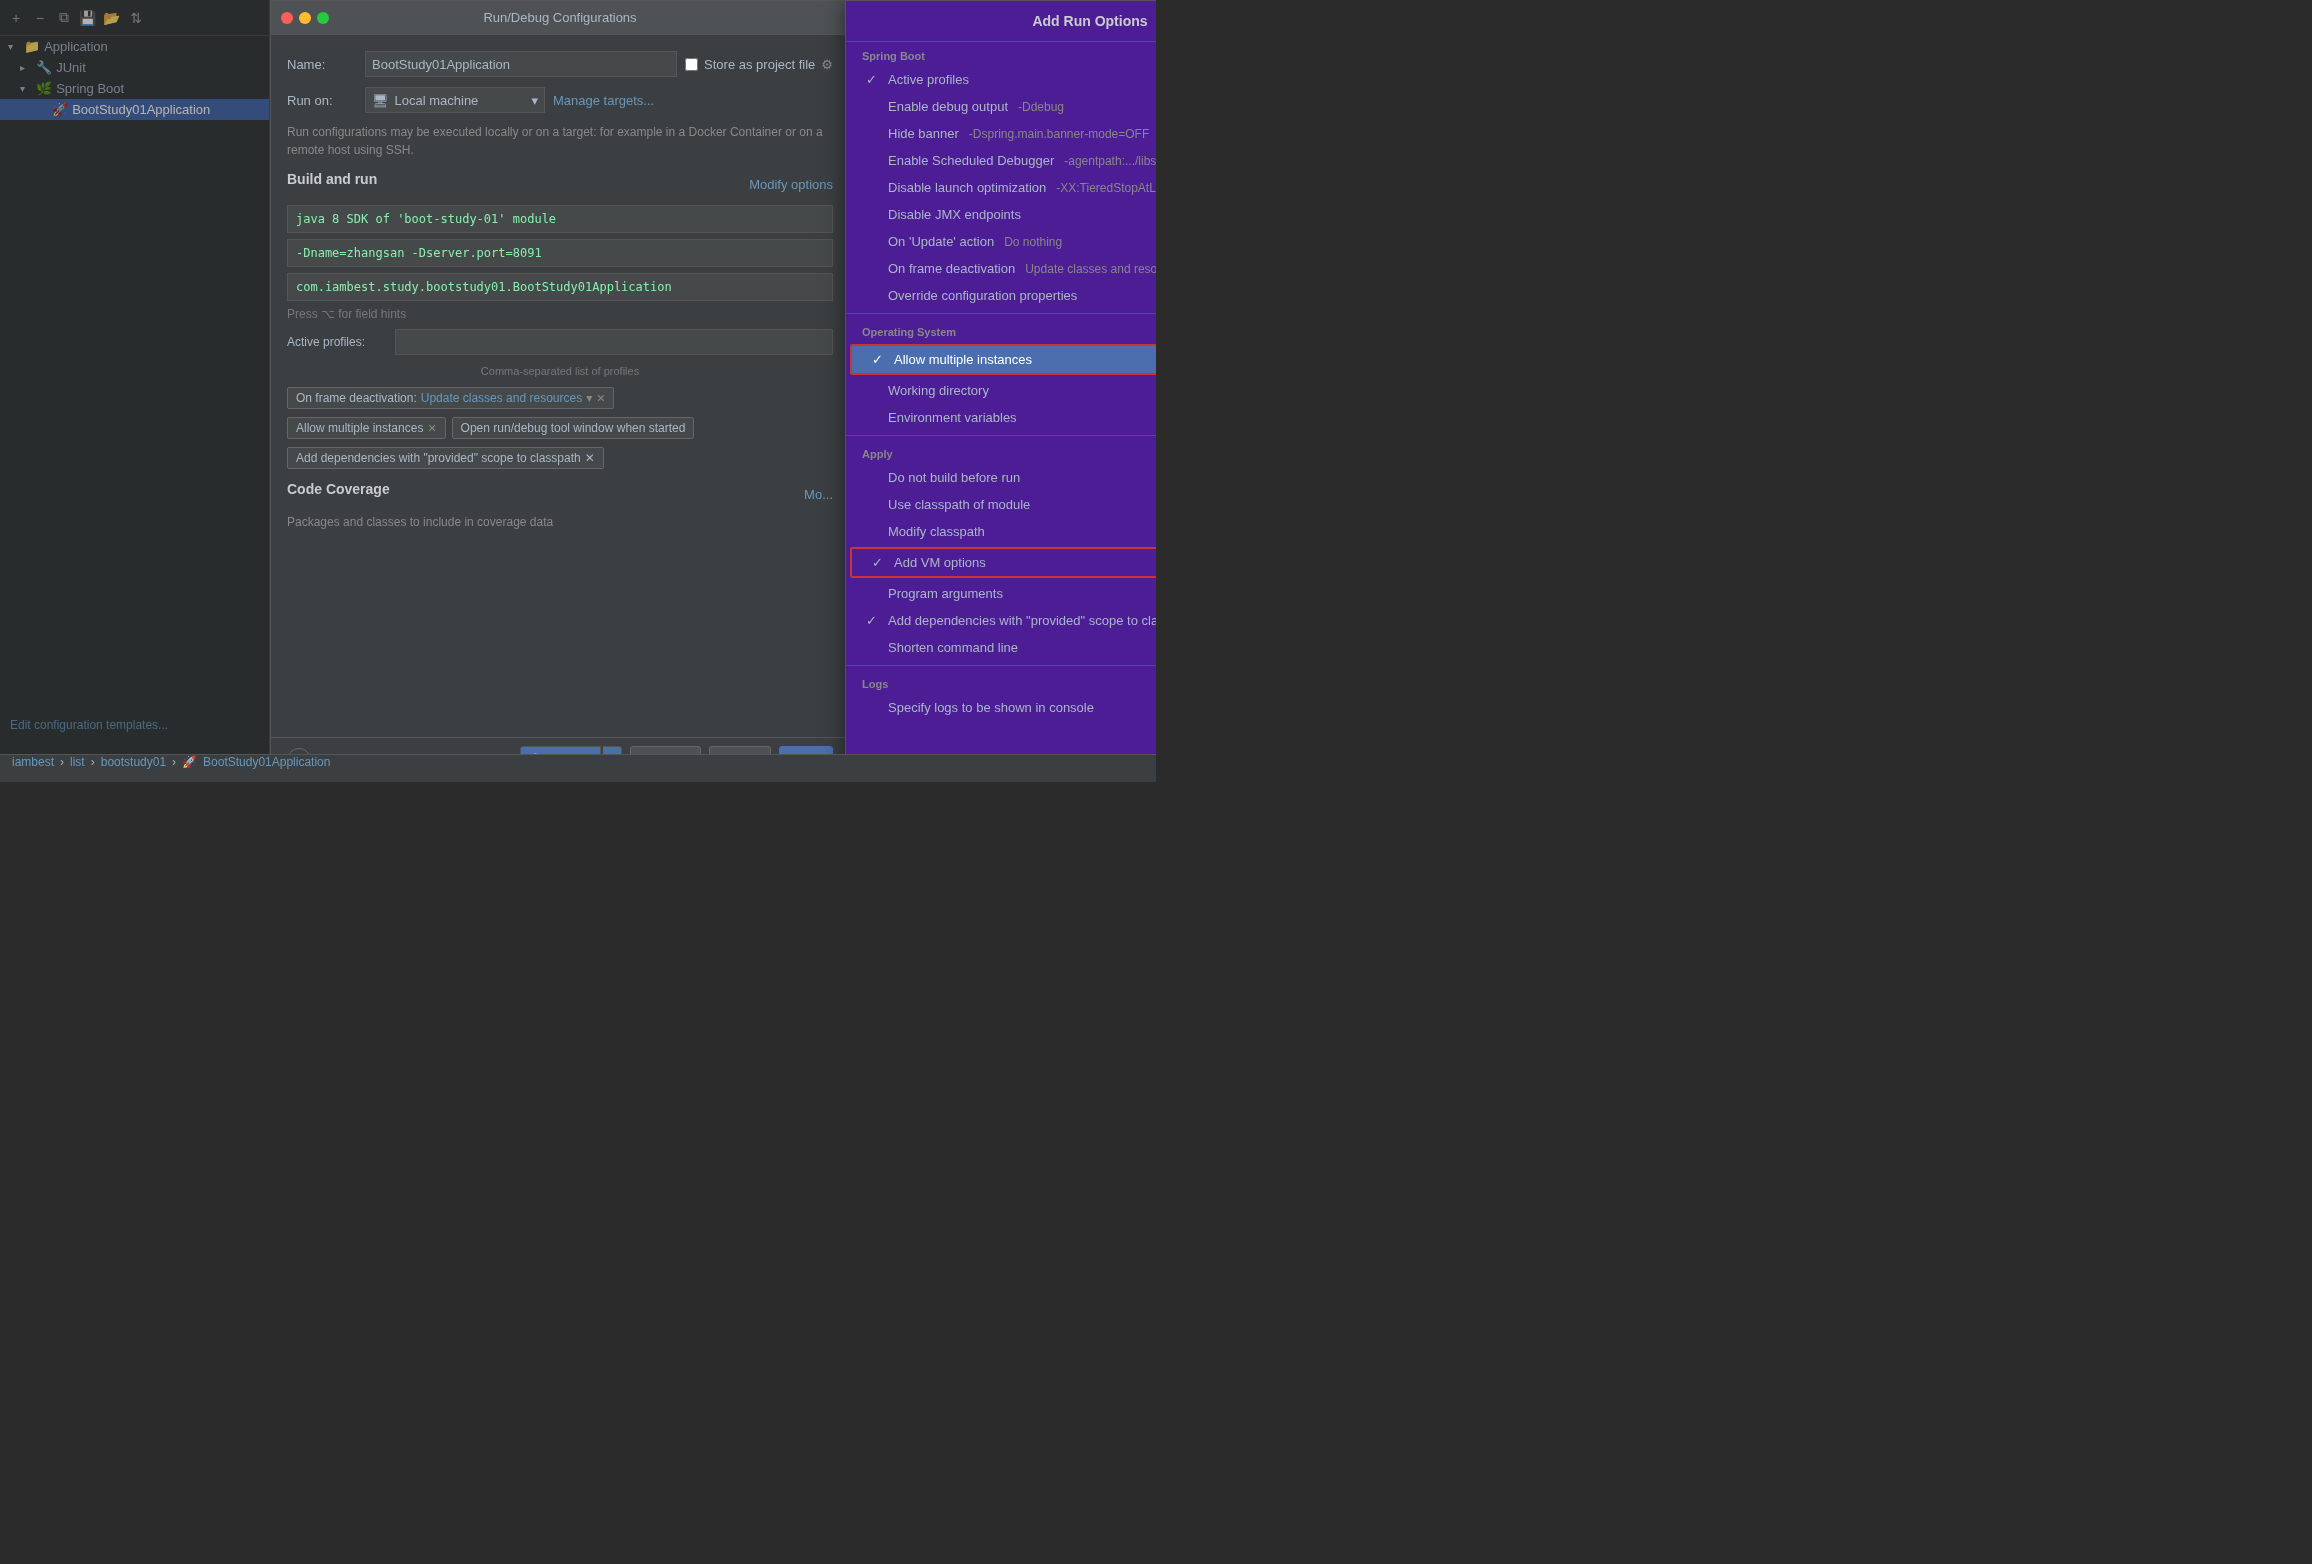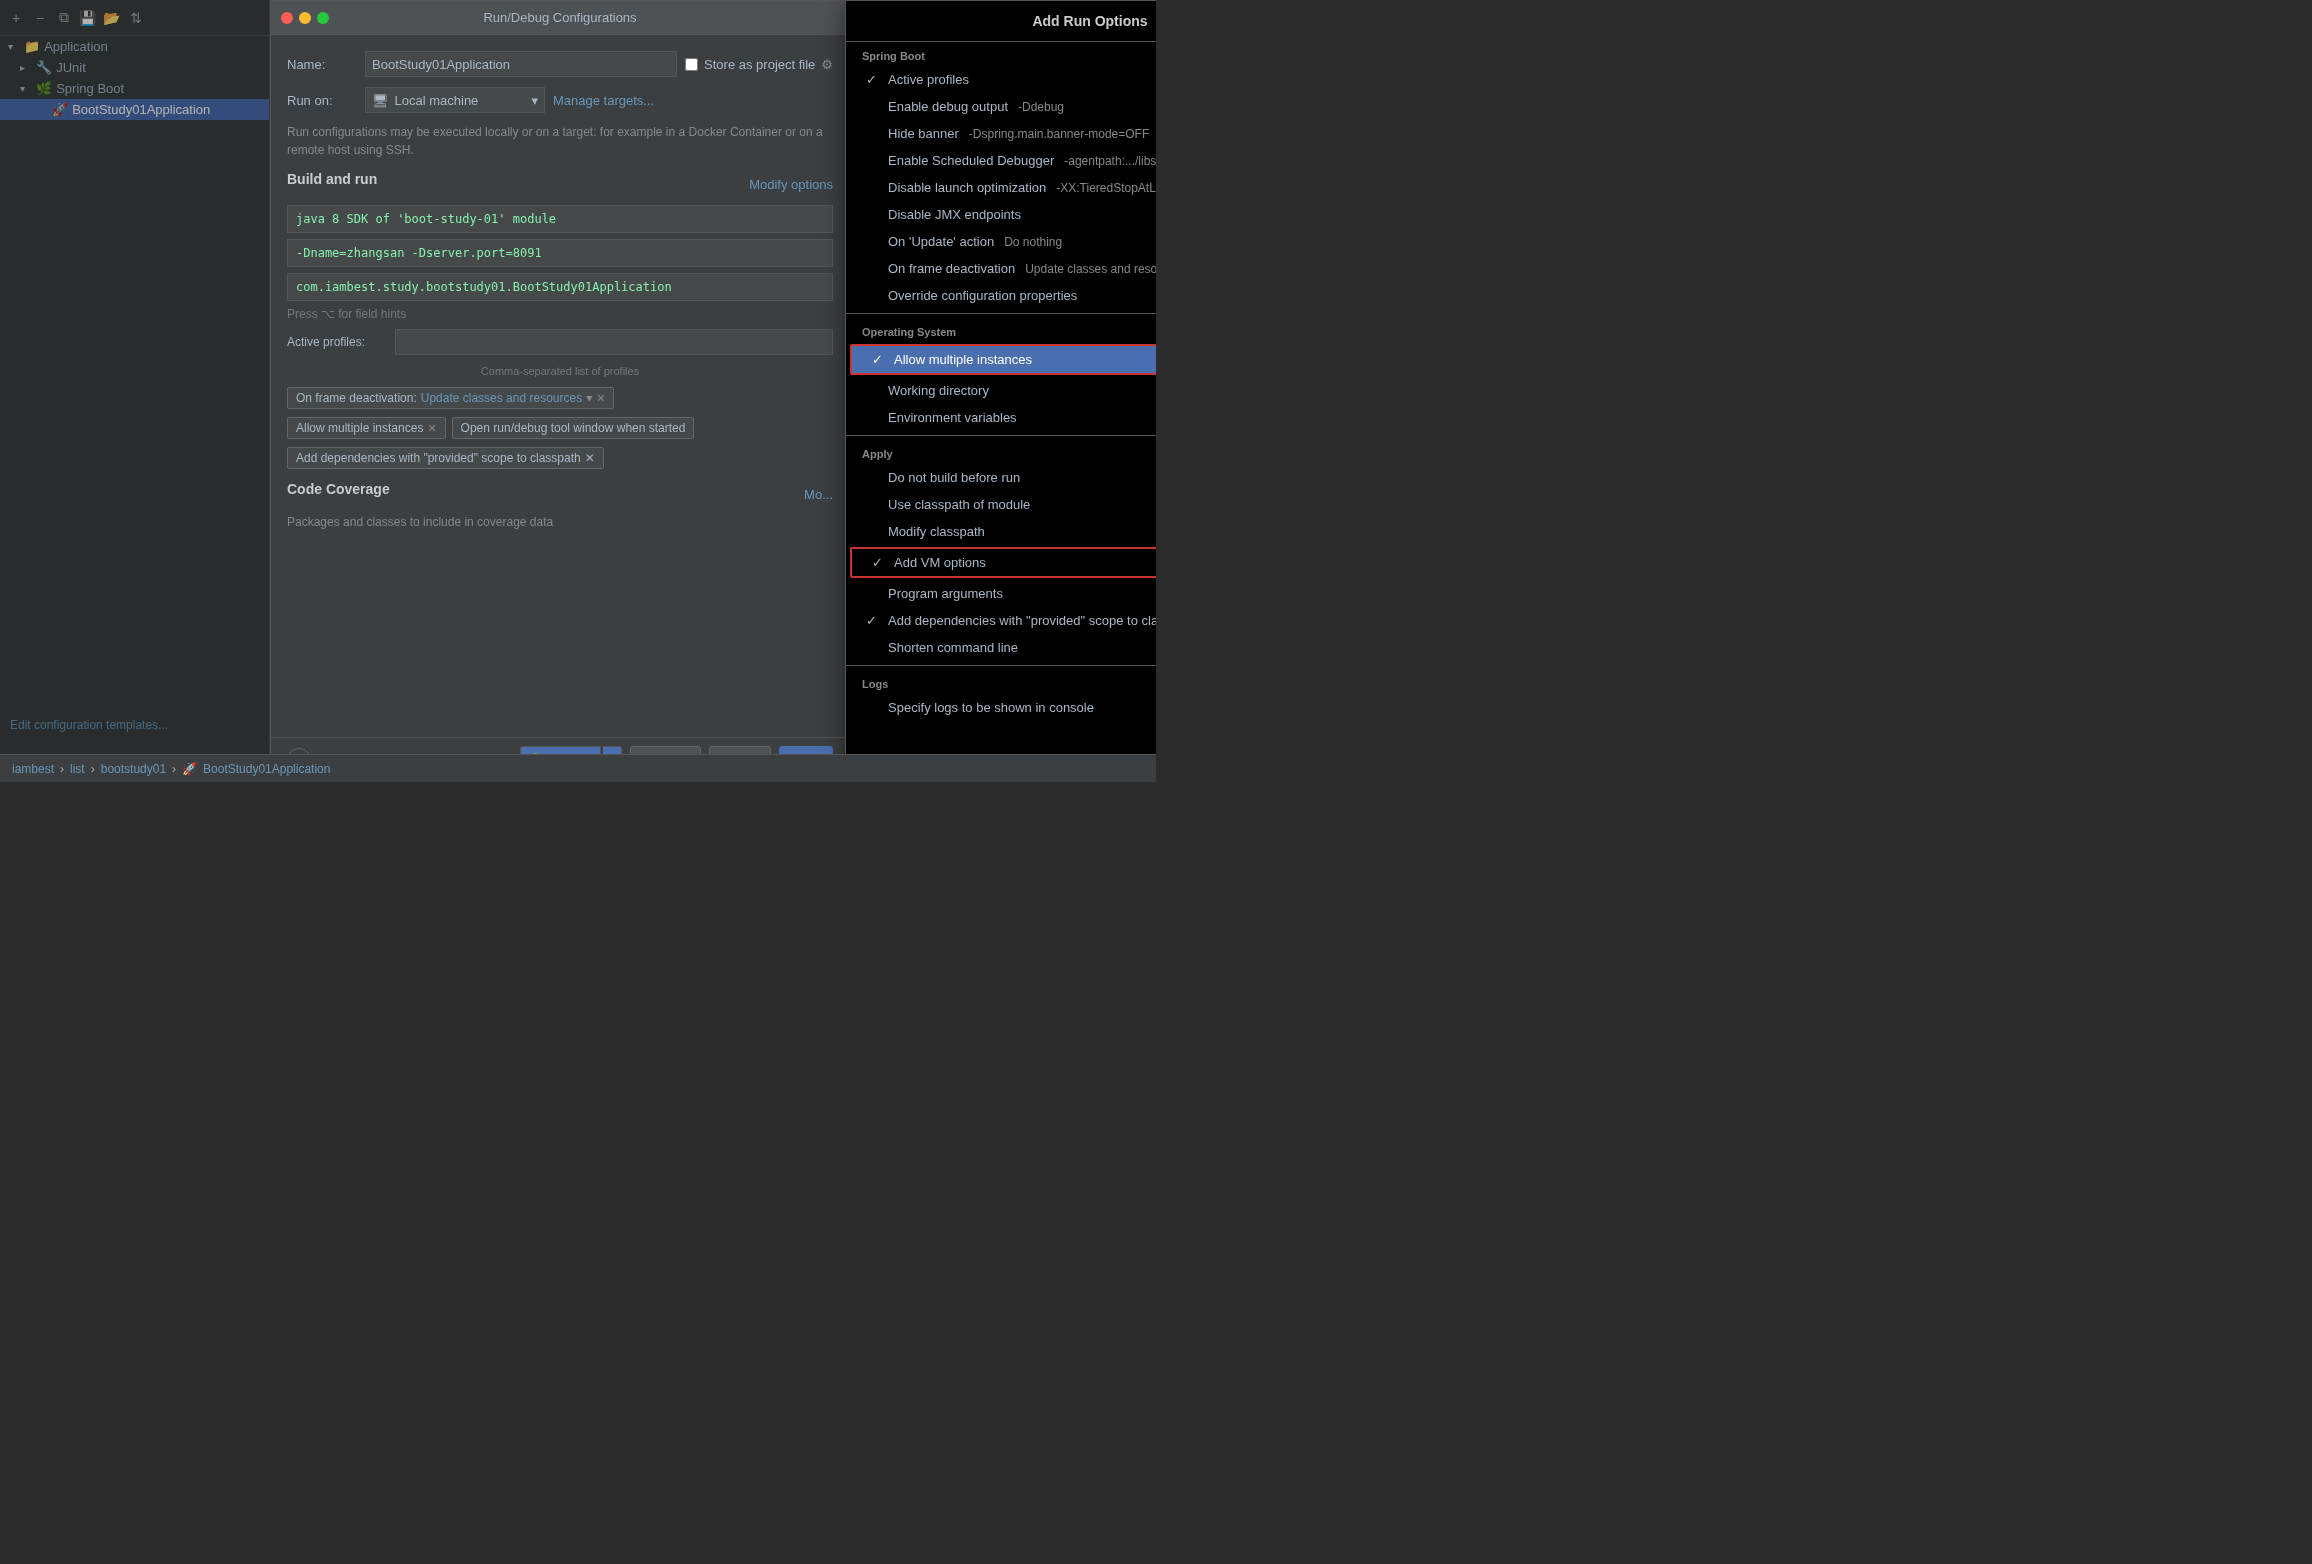--- a/index.html
+++ b/index.html
@@ -63,21 +63,20 @@
 
     
     .bottom-bar {
       position: absolute;
       bottom: 0; left: 0;
       width: 100%;
       height: 28px;
       background: #3c3f41;
       border-top: 1px solid #555;
       display: flex;
-      align-items: center;
       padding: 0 12px;
       gap: 6px;
       font-size: 12px;
       color: #aaa;
     }
     .bottom-bar span { color: #6897bb; cursor: pointer; }
 
     
     .right-panel {
       position: absolute;
@@ -393,21 +392,21 @@
       font-size: 12px;
       cursor: pointer;
     }
 
     
     .add-run-options {
       position: absolute;
       left: 845px; top: 0;
       width: 490px;
       height: 782px;
-      background: #000000;
+      background: #4c1d95;
       border: 1px solid #555;
       box-shadow: 0 4px 20px rgba(0,0,0,0.5);
       overflow-y: auto;
     }
     .popup-title {
       padding: 12px 16px;
       font-size: 14px;
       font-weight: 600;
       color: #c9ccce;
       border-bottom: 1px solid #555;

